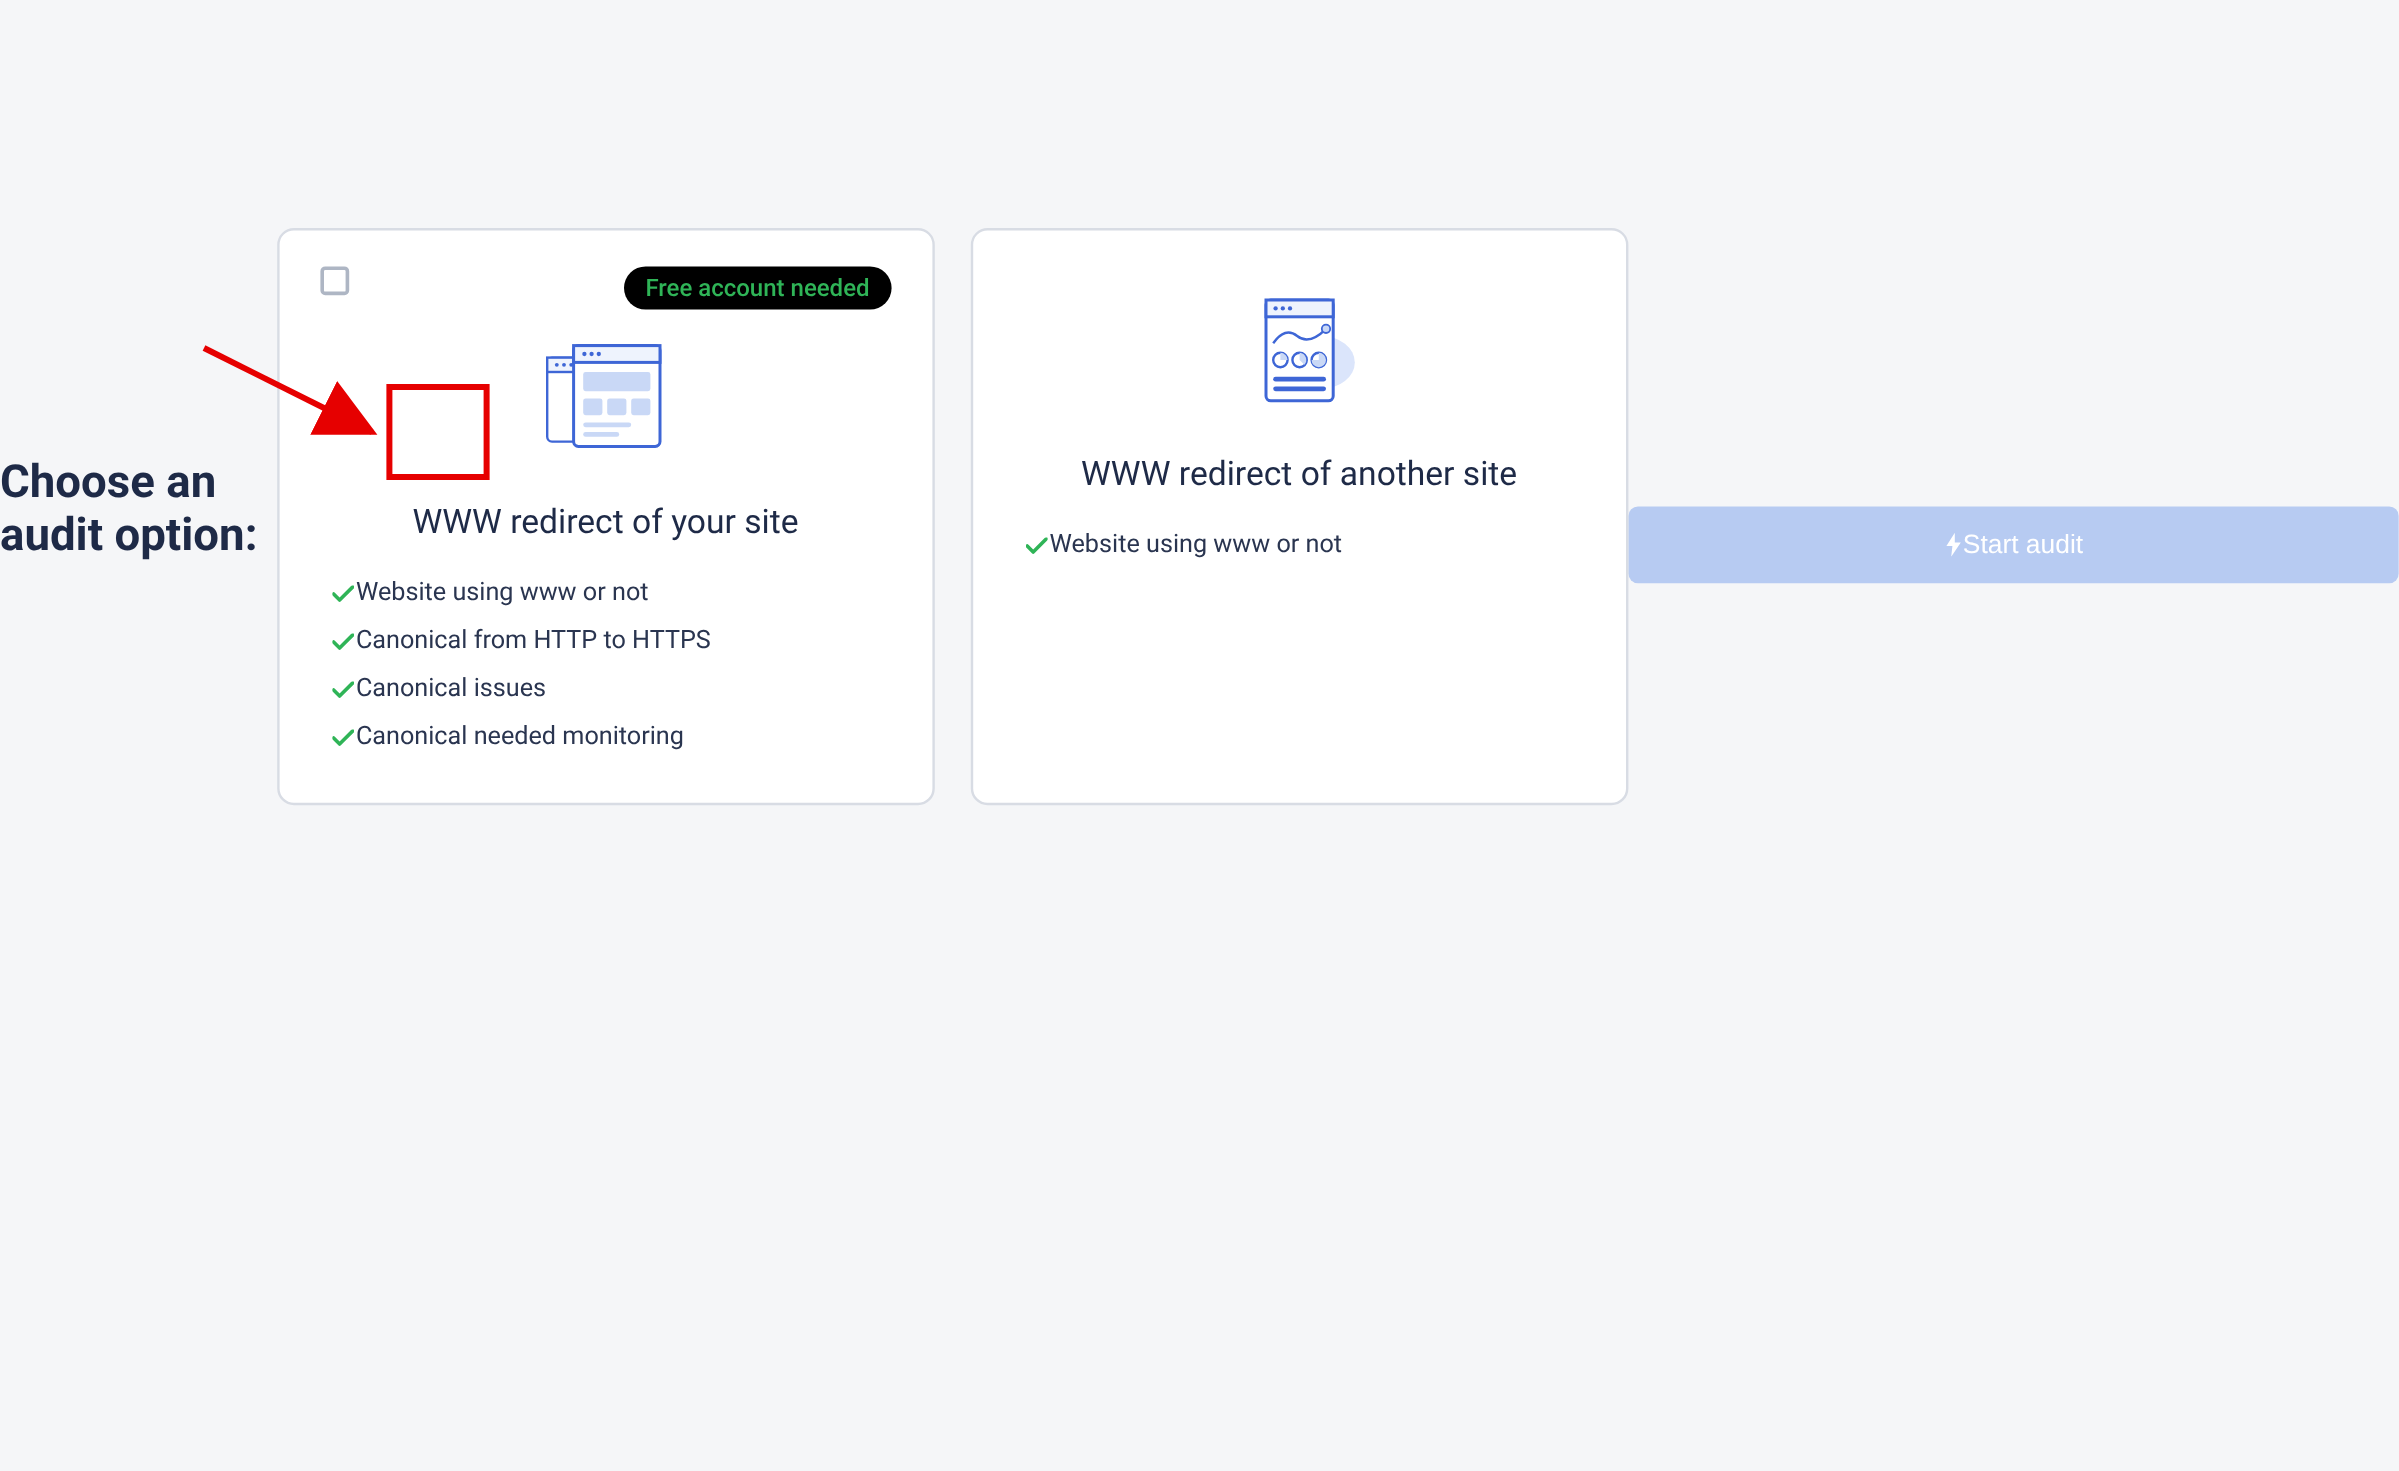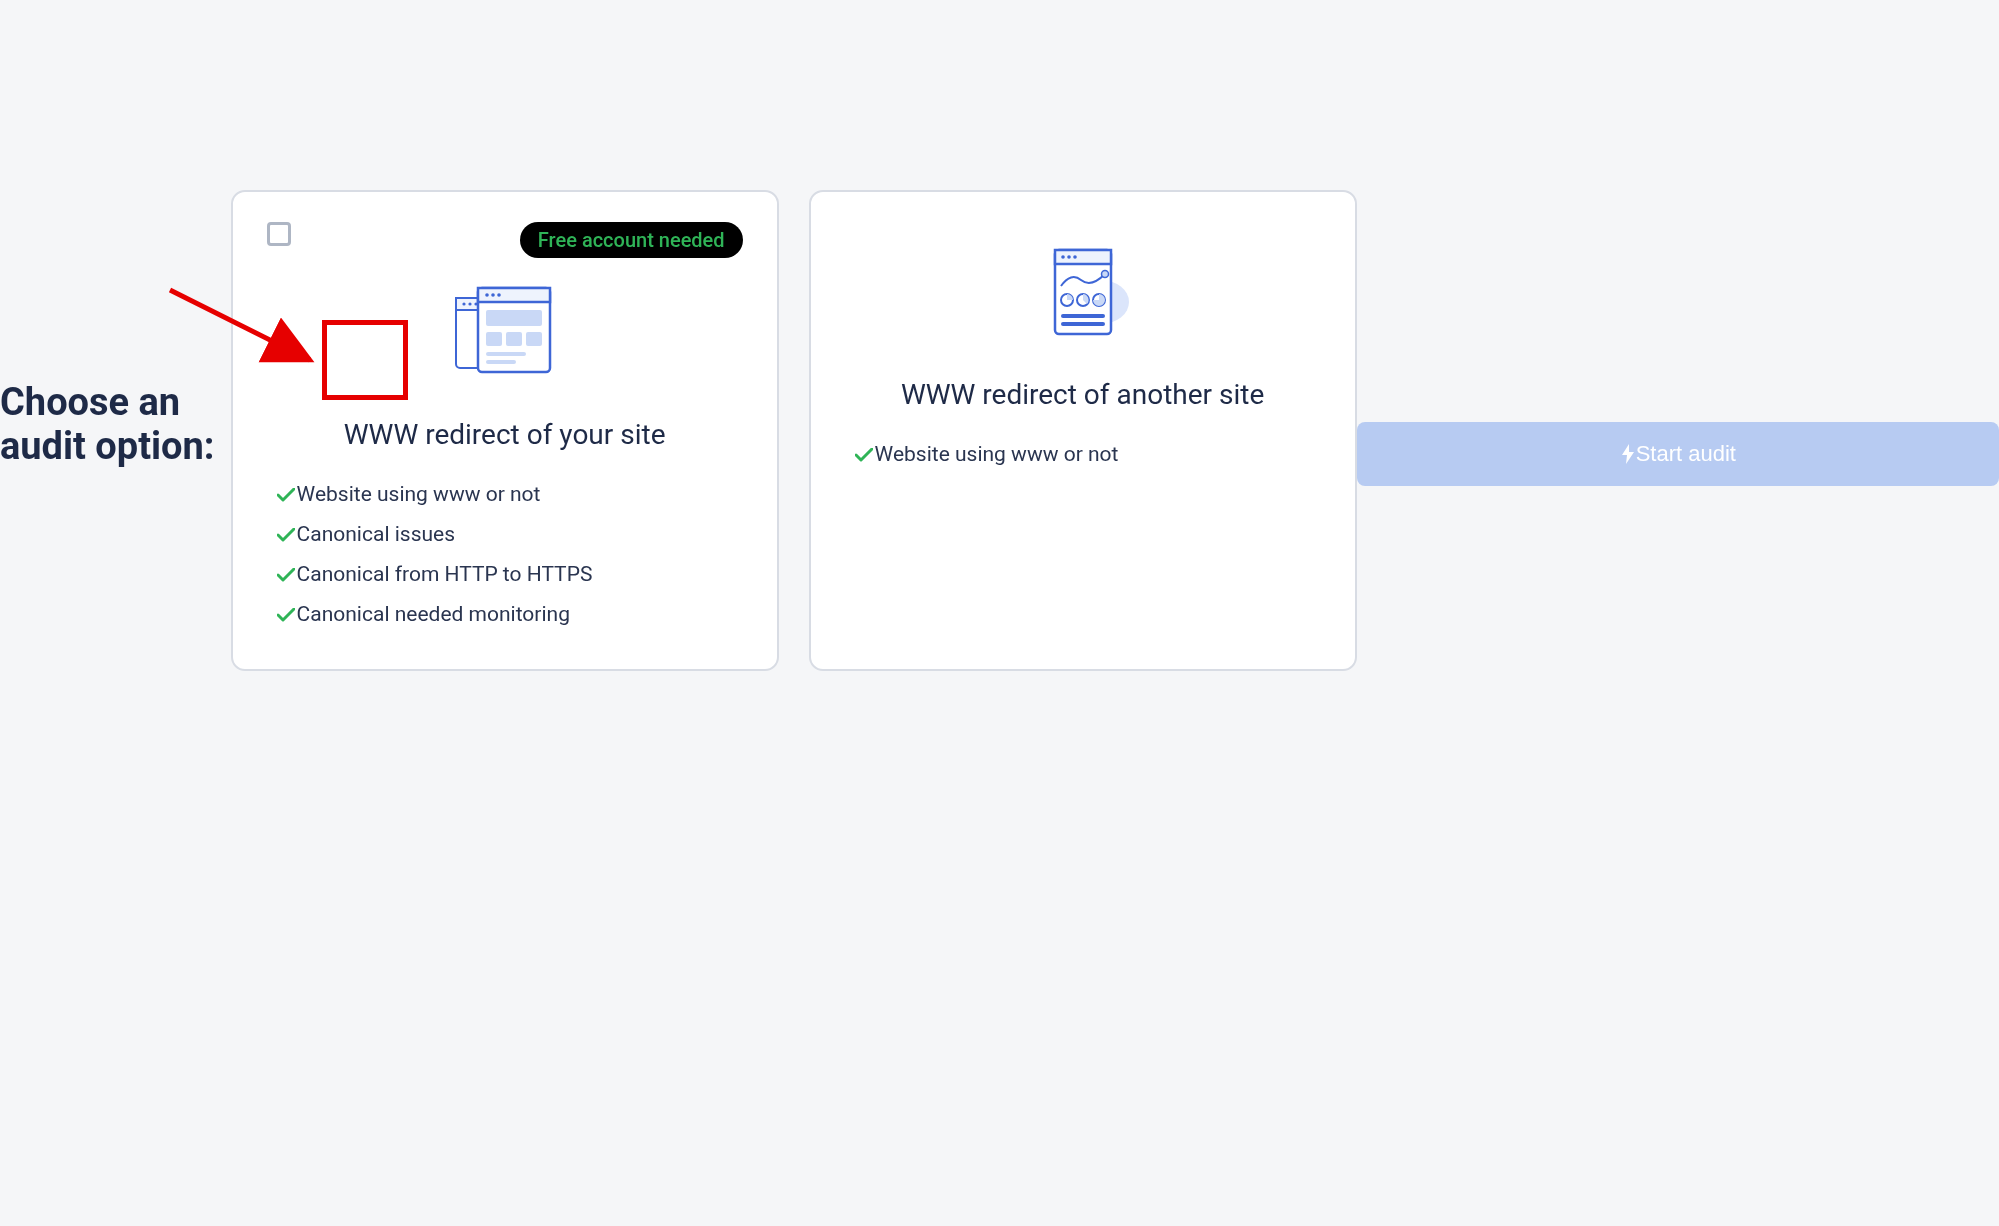--- a/index.html
+++ b/index.html
@@ -163,27 +163,27 @@
         <li>
           <svg class="check-icon" width="18" height="14" viewBox="0 0 18 14">
               <path d="M1 7 L6 12 L17 1" stroke="#2fb457" stroke-width="3" fill="none" stroke-linecap="round" stroke-linejoin="round"></path>
             </svg>
           <span>Website using www or not</span>
         </li>
         <li>
           <svg class="check-icon" width="18" height="14" viewBox="0 0 18 14">
               <path d="M1 7 L6 12 L17 1" stroke="#2fb457" stroke-width="3" fill="none" stroke-linecap="round" stroke-linejoin="round"></path>
             </svg>
+          <span>Canonical from HTTP to HTTPS</span>
+        </li>
+        <li>
+          <svg class="check-icon" width="18" height="14" viewBox="0 0 18 14">
+              <path d="M1 7 L6 12 L17 1" stroke="#2fb457" stroke-width="3" fill="none" stroke-linecap="round" stroke-linejoin="round"></path>
+            </svg>
           <span>Canonical issues</span>
-        </li>
-        <li>
-          <svg class="check-icon" width="18" height="14" viewBox="0 0 18 14">
-              <path d="M1 7 L6 12 L17 1" stroke="#2fb457" stroke-width="3" fill="none" stroke-linecap="round" stroke-linejoin="round"></path>
-            </svg>
-          <span>Canonical from HTTP to HTTPS</span>
         </li>
         <li>
           <svg class="check-icon" width="18" height="14" viewBox="0 0 18 14">
               <path d="M1 7 L6 12 L17 1" stroke="#2fb457" stroke-width="3" fill="none" stroke-linecap="round" stroke-linejoin="round"></path>
             </svg>
           <span>Canonical needed monitoring</span>
         </li>
       </ul>
     </div>
 

